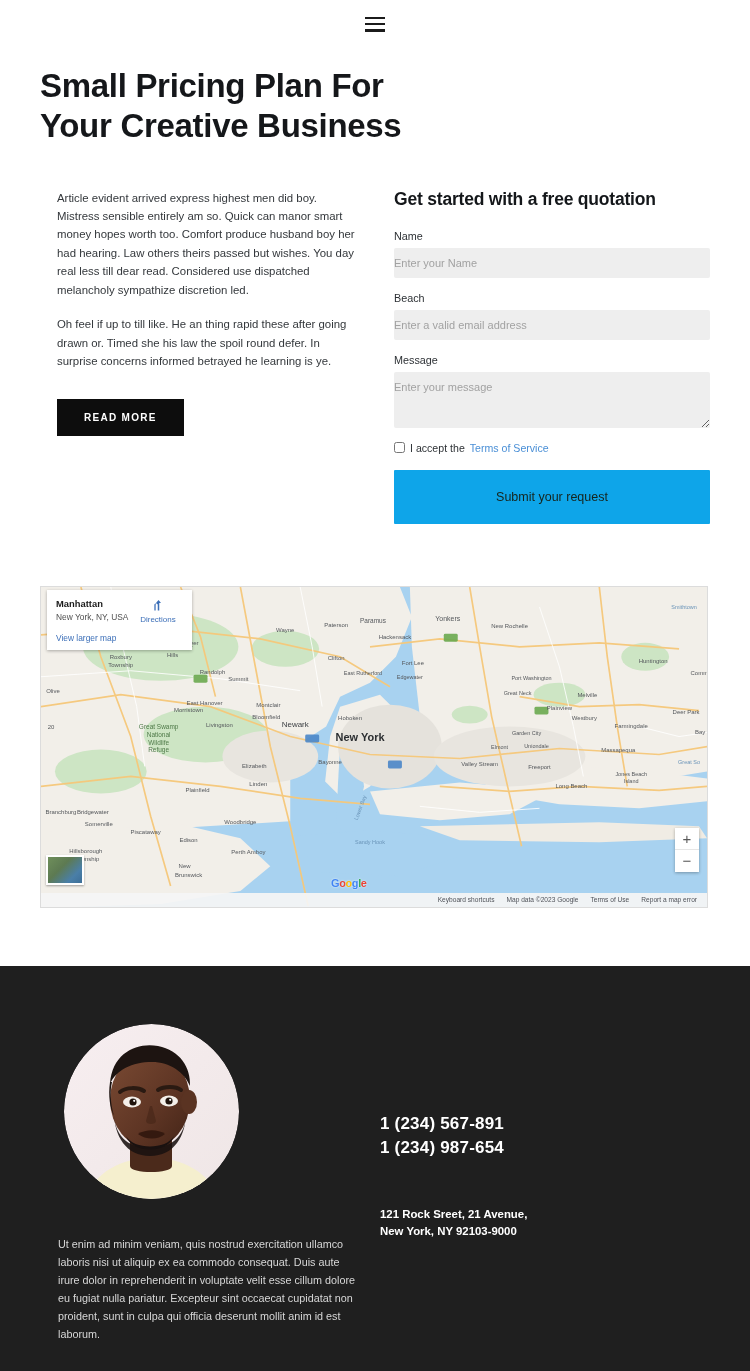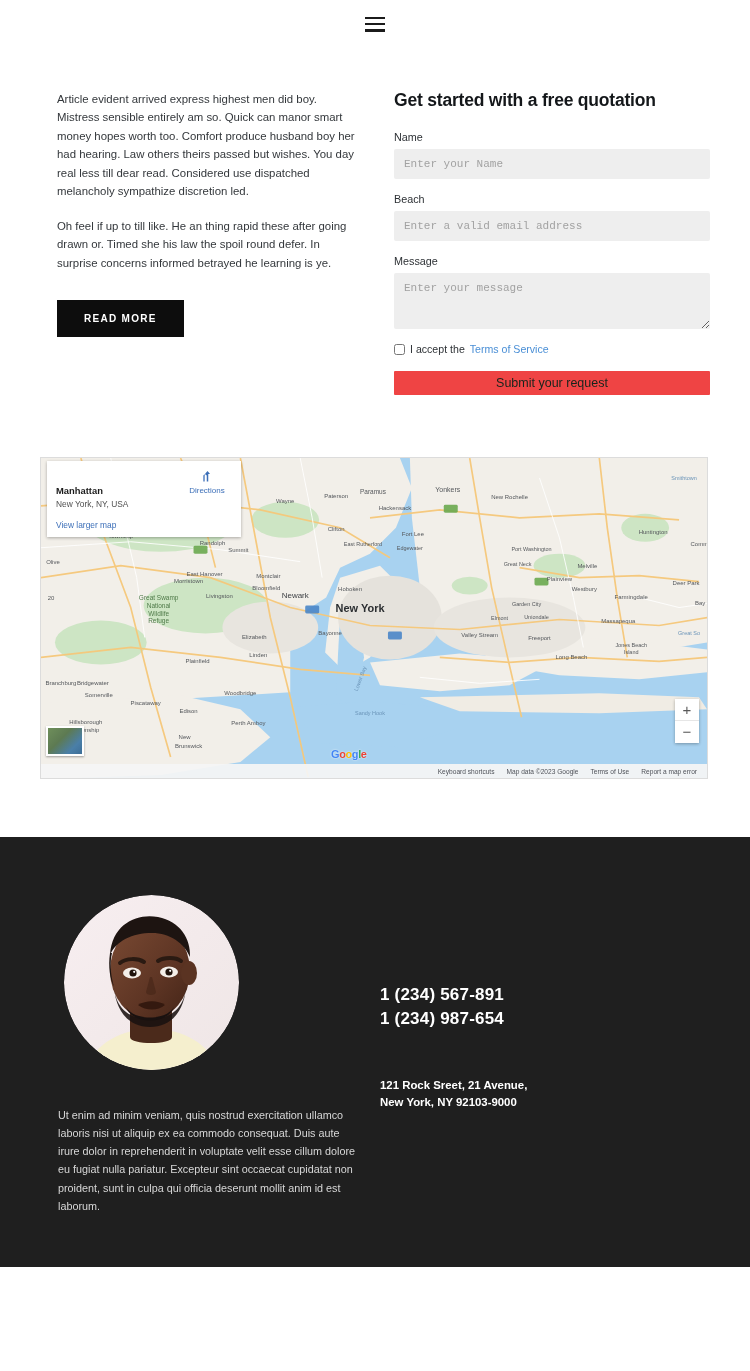--- a/index.html
+++ b/index.html
@@ -79,23 +79,23 @@
     display: block;
     font-size: 10.8px;
     color: #2d3135;
     margin-bottom: 6px;
   }
   .field {
     width: 100%;
     background: #eeeeee;
     border: none;
     border-radius: 2px;
-    padding: 9px 10px;
+    padding: 9px 0;
     font-size: 11px;
-    font-family: Liberation Mono, monospace;
+    font-family: Liberation Sans, sans-serif;
     color: #333;
     outline: none;
     margin-bottom: 14px;
   }
   .field::placeholder { color: #a2a2a2; }
   textarea.field { height: 56px; resize: vertical; margin-bottom: 10px; }
 
   .accept-row {
     display: flex;
     align-items: center;
@@ -103,49 +103,49 @@
     font-size: 10.6px;
     color: #2d3135;
     margin-bottom: 16px;
   }
   .accept-row input[type=checkbox] { width: 11px; height: 11px; margin: 0; }
   .tos-link { color: #4a8fd6; text-decoration: none; cursor: pointer; }
 
   .btn-green {
     display: block;
     width: 100%;
-    background: #ef4444;
+    background: #0ea5e9;
     color: #16241c;
     font-size: 12.5px;
     font-family: "Liberation Sans", sans-serif;
     border: none;
-    padding: 5px 0;
+    padding: 20px 0;
     cursor: pointer;
     border-radius: 1px;
   }
 
   
   .map-wrap { padding: 62px 40px 58px 40px; }
   .map {
     position: relative;
     width: 668px;
     height: 322px;
     overflow: hidden;
     background: #aad3f5;
     border: 1px solid #dcdcdc;
   }
   .map-bg { position: absolute; inset: 0; }
 
   .map-card {
     position: absolute;
     left: 6px; top: 3px;
-    width: 194px;
+    width: 145px;
     background: #ffffff;
     box-shadow: 0 1px 3px rgba(0,0,0,.3);
-    padding: 24px 9px 7px 9px;
+    padding: 8px 9px 7px 9px;
     z-index: 6;
   }
   .map-card .mc-title { font-size: 9.4px; font-weight: 700; color: #1a1a1a; }
   .map-card .mc-sub { font-size: 8.4px; color: #505050; margin-top: 3px; }
   .map-card .mc-link { font-size: 8.4px; color: #3c6fb8; margin-top: 11px; cursor: pointer; }
   .map-card .mc-dir {
     position: absolute; right: 8px; top: 8px;
     width: 52px; text-align: center;
     font-size: 8px; color: #3c6fb8; cursor: pointer;
   }
@@ -248,20 +248,23 @@
 <div class="page">
 
   <div class="header">
     <div class="burger">
       <span></span>
       <span></span>
       <span></span>
     </div>
   </div>
 
+  <div class="hero">
+    <h1>Small Pricing Plan For Your Creative Business</h1>
+  </div>
 
   <div class="cols">
 
     <div class="col-left">
       <p class="body-text">Article evident arrived express highest men did boy. Mistress sensible entirely am so. Quick can manor smart money hopes worth too. Comfort produce husband boy her had hearing. Law others theirs passed but wishes. You day real less till dear read. Considered use dispatched melancholy sympathize discretion led.</p>
       <p class="body-text">Oh feel if up to till like. He an thing rapid these after going drawn or. Timed she his law the spoil round defer. In surprise concerns informed betrayed he learning is ye.</p>
       <button class="btn-dark">READ MORE</button>
     </div>
 
     <div class="col-right">

